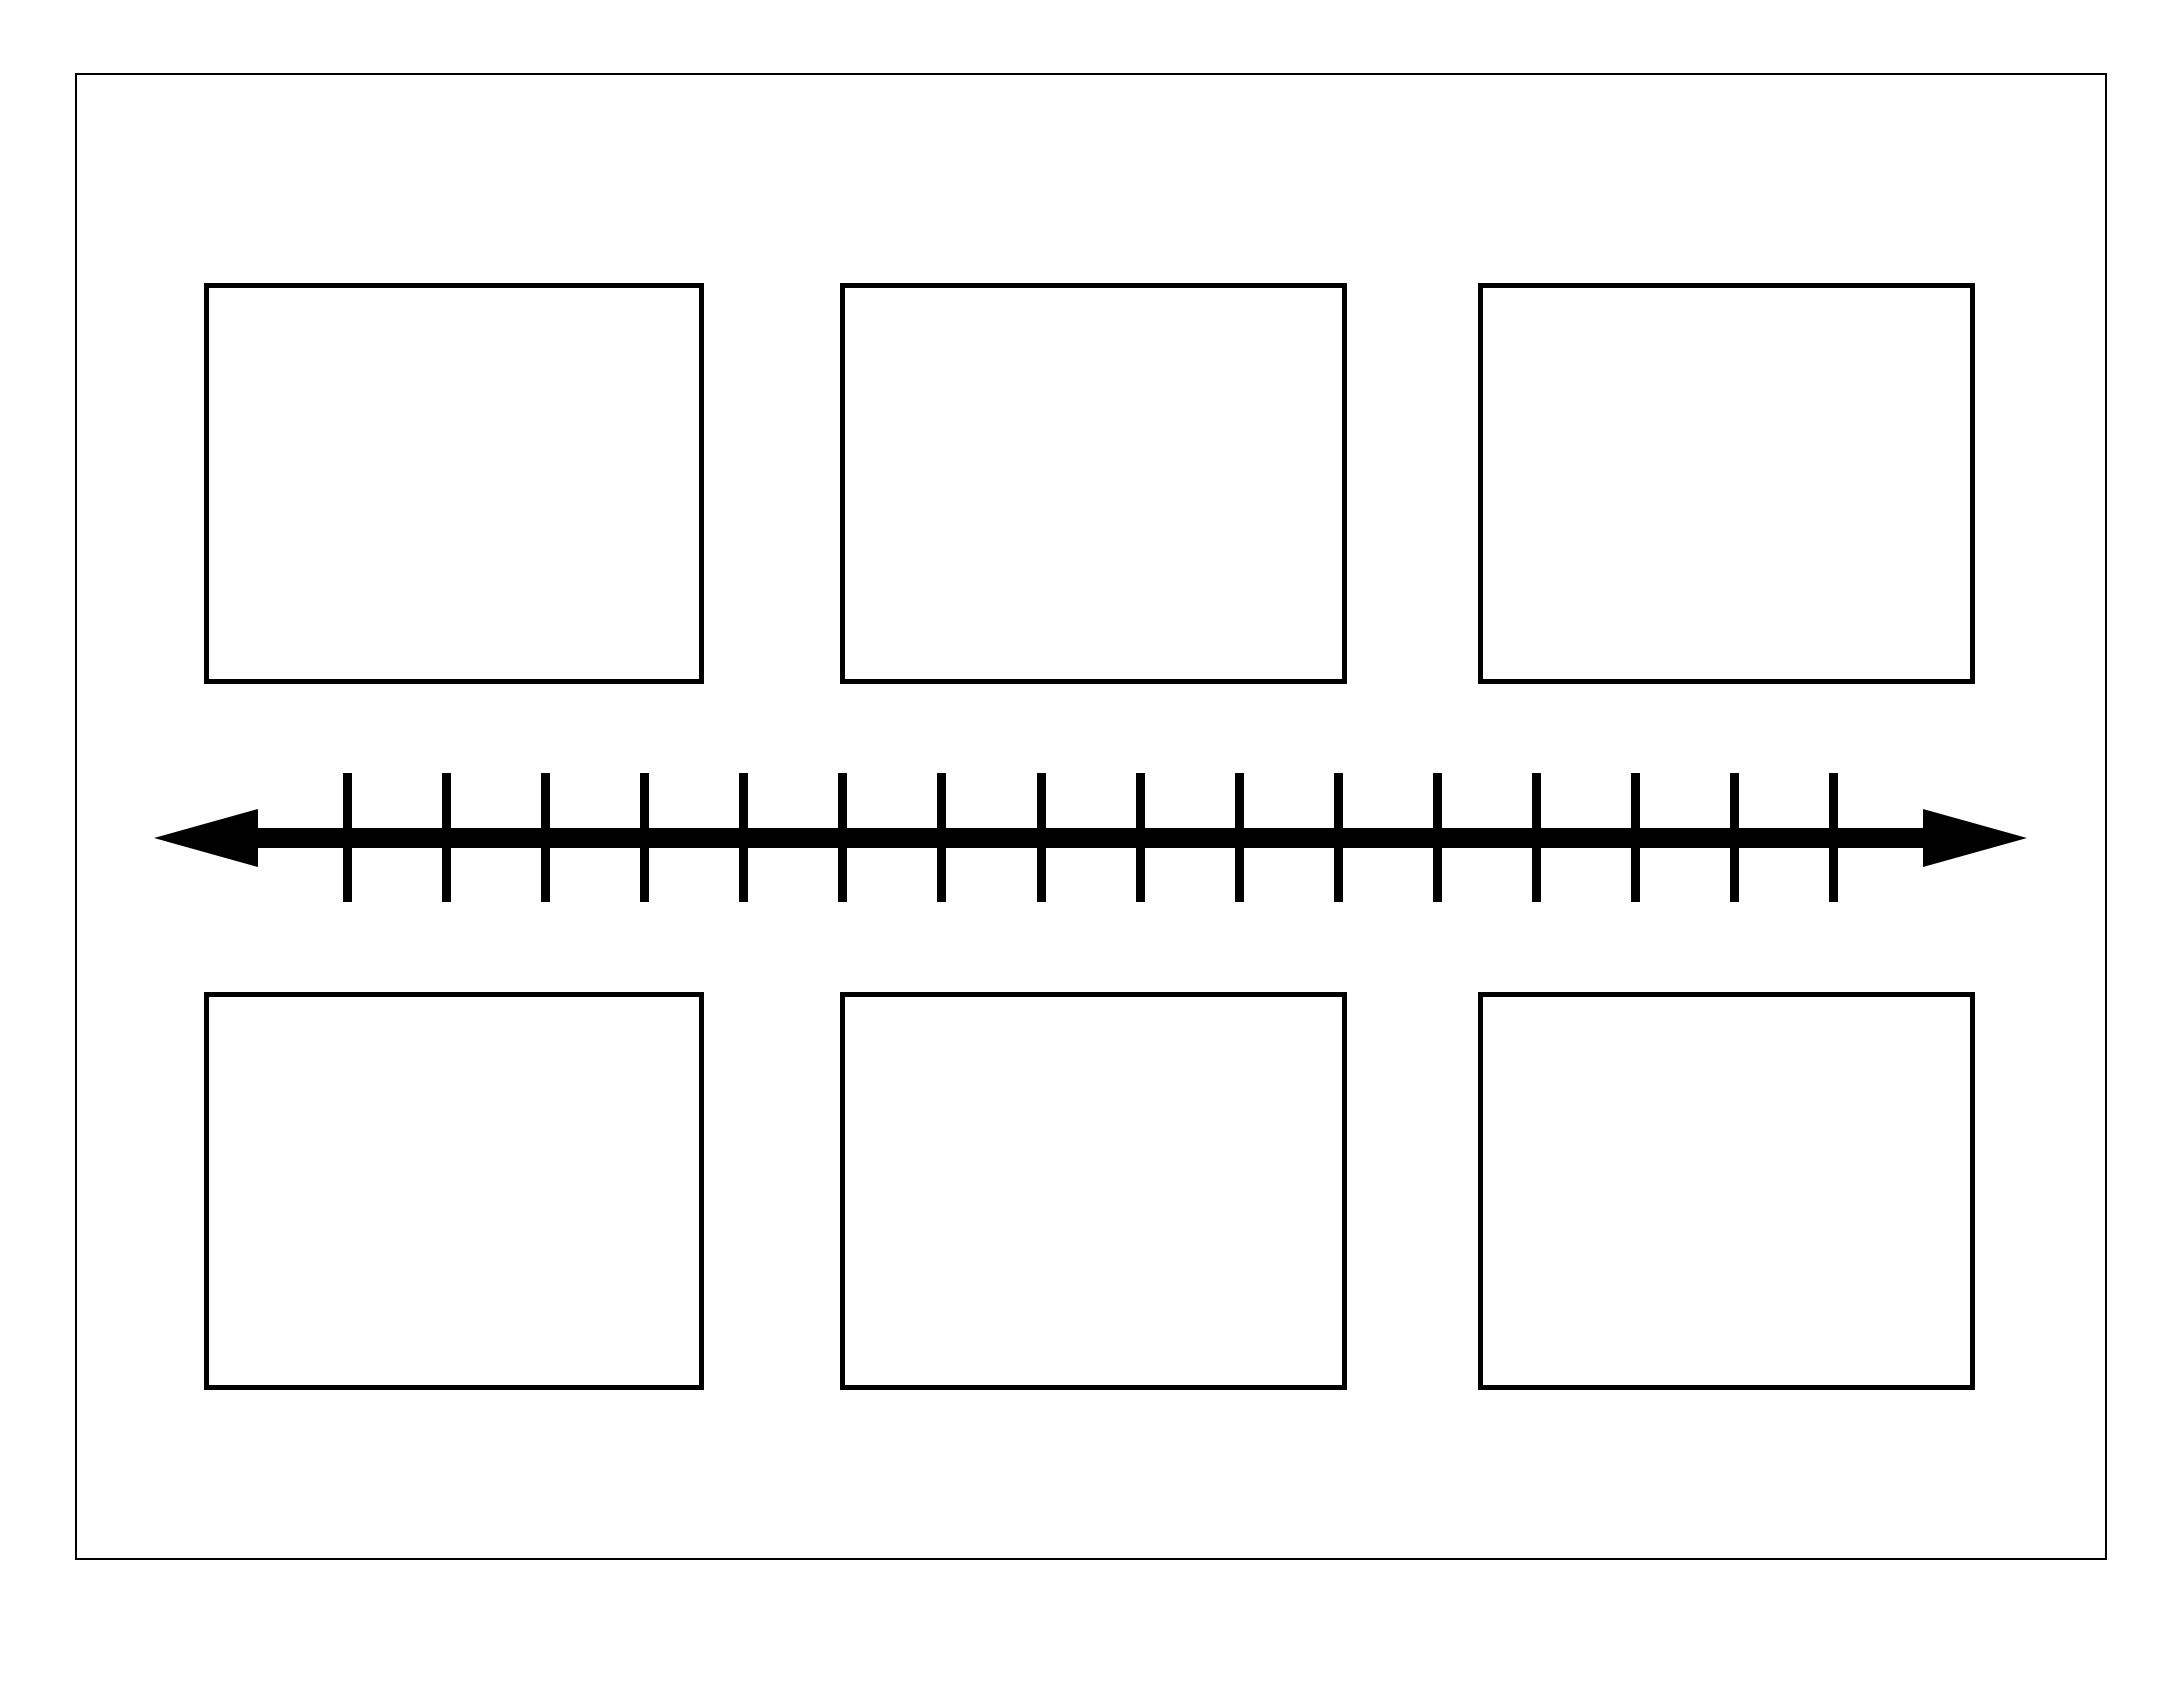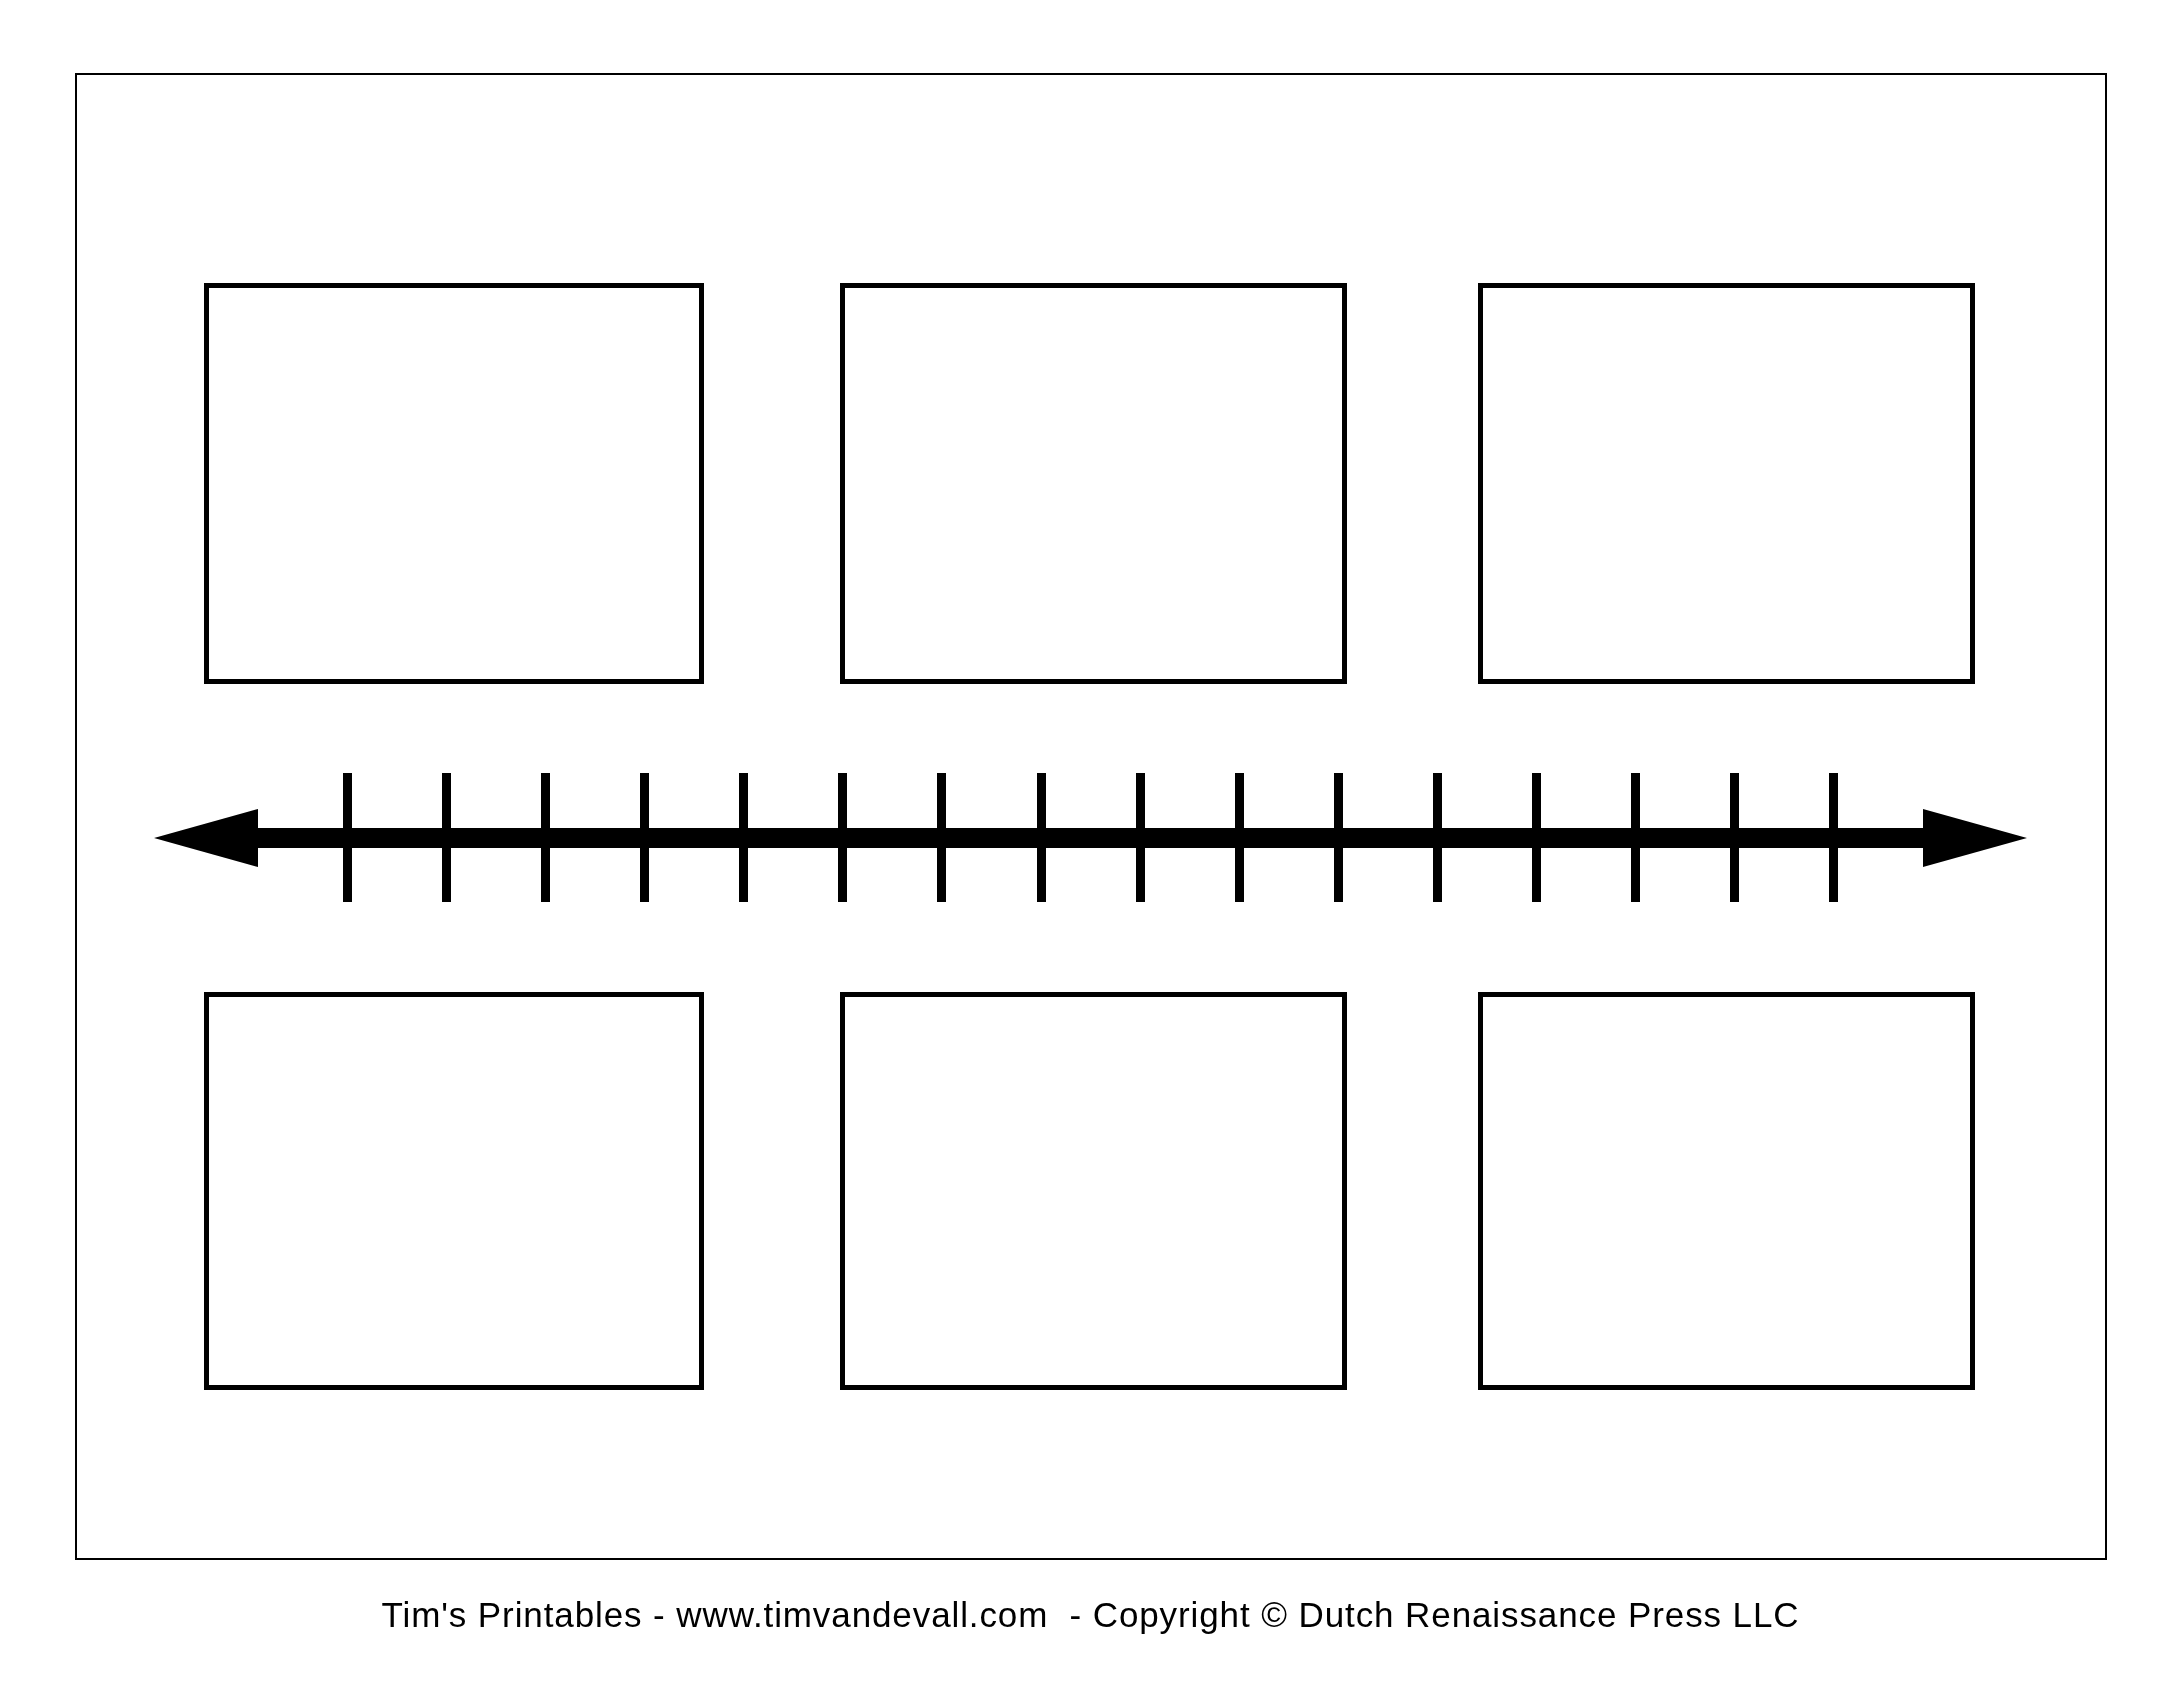--- a/index.html
+++ b/index.html
@@ -96,16 +96,15 @@
         <div class="tick" style="left: 1730px; background: rgb(0, 0, 0);"></div>
         <div class="tick" style="left: 1829px; background: rgb(0, 0, 0);"></div>
       </div>
     <div class="arrowhead right"></div>
   </div>
 
   <div class="event-box box-r2 box-c1"></div>
   <div class="event-box box-r2 box-c2"></div>
   <div class="event-box box-r2 box-c3"></div>
 
-  <div class="footer">Tim's Printables - www.timvandevall.com  - Copyright © Dutch Renaissance Press LLC</div>
 
 </div>
 
 
 </body></html>

